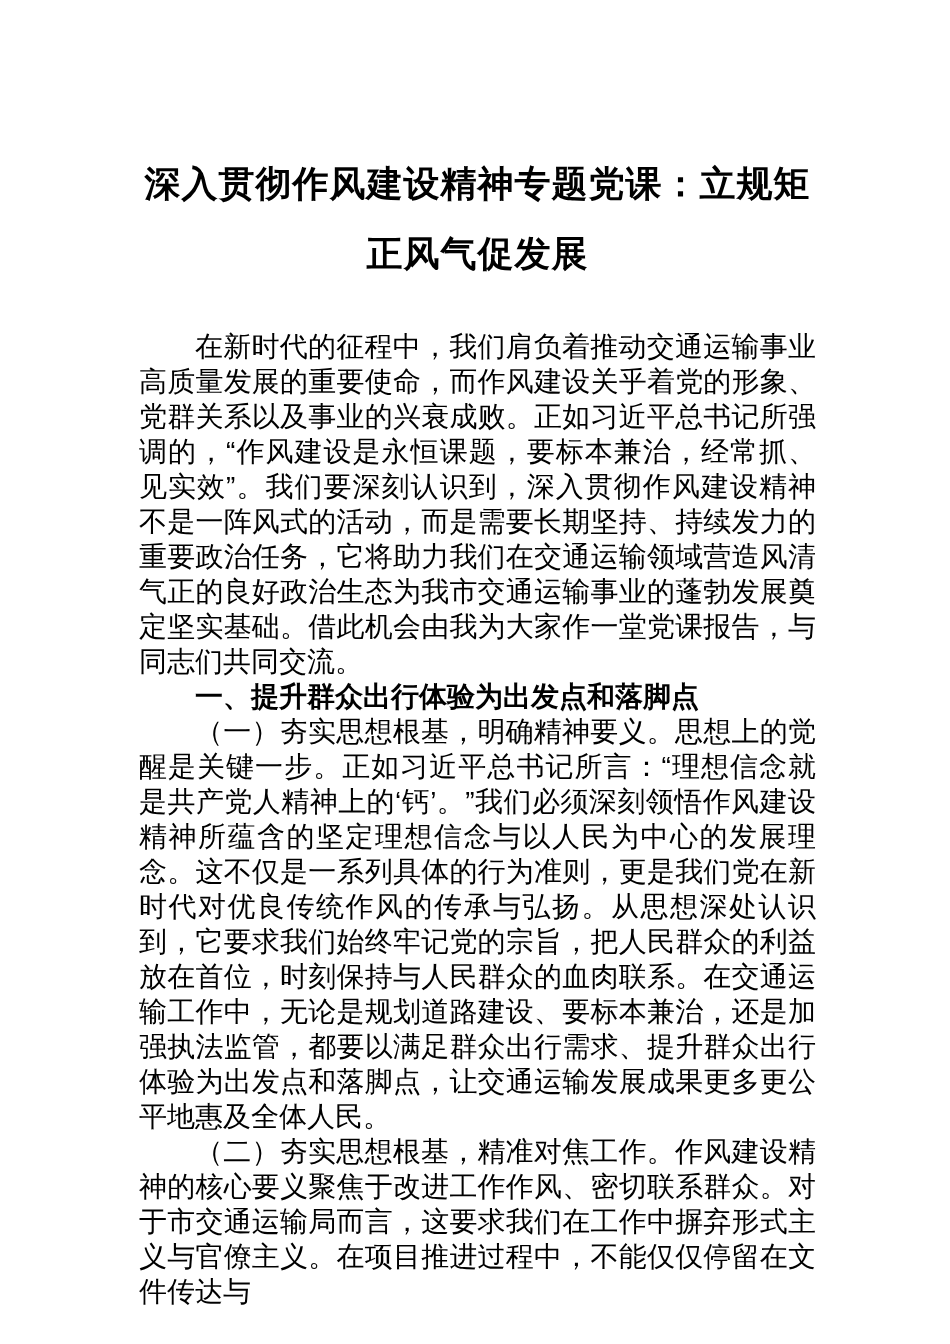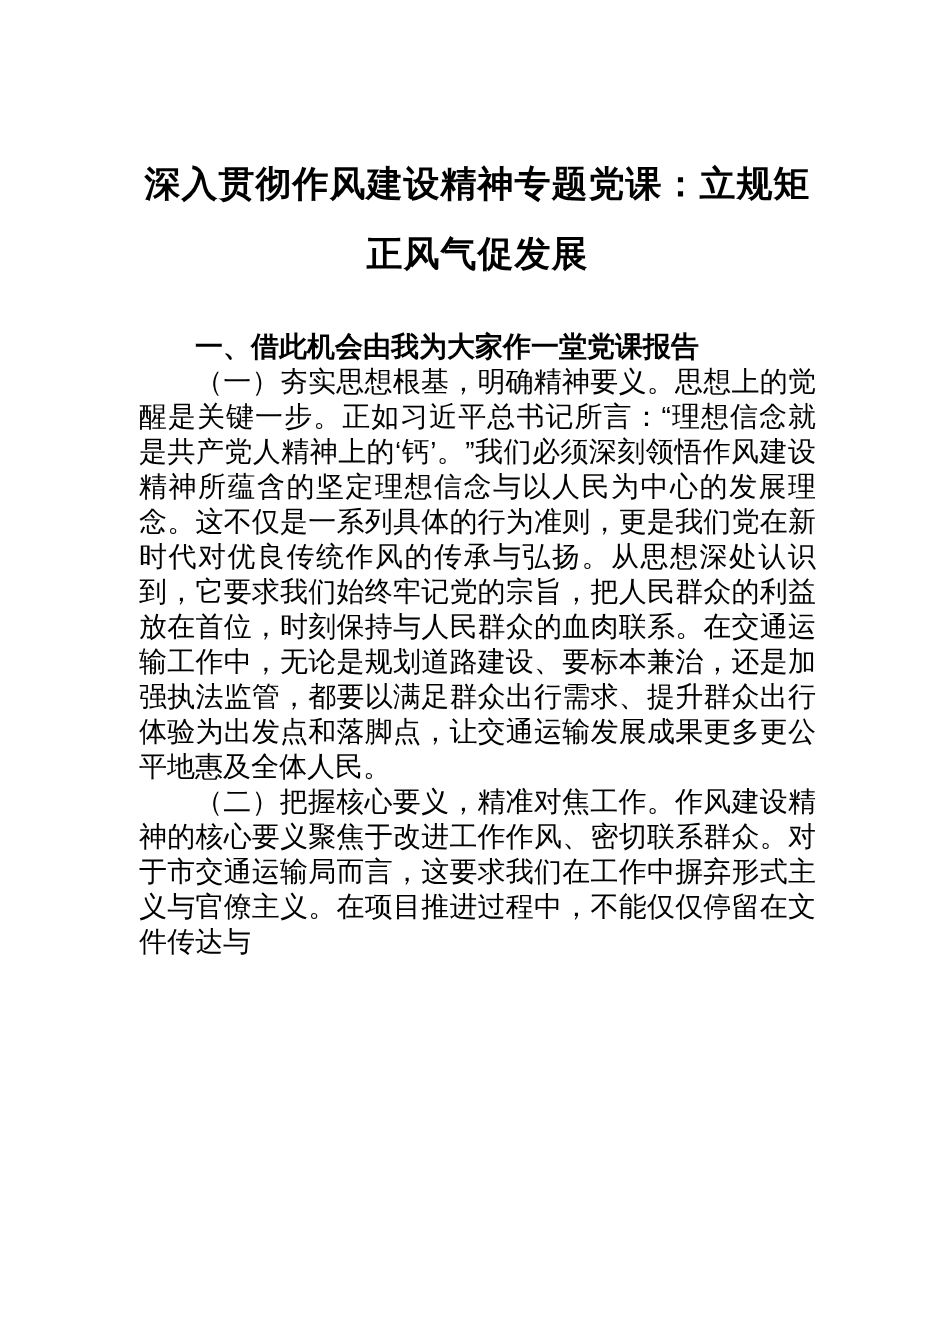--- a/index.html
+++ b/index.html
@@ -50,20 +50,21 @@
   }
 </style>
 </head>
 <body>
 
 <div class="page">
   <h1 class="doc-title">深入贯彻作风建设精神专题党课：立规矩正风气促发展</h1>
 
   <div class="doc-body">
 
+    <p class="body-para">在新时代的征程中，我们肩负着推动交通运输事业高质量发展的重要使命，而作风建设关乎着党的形象、党群关系以及事业的兴衰成败。正如习近平总书记所强调的，“作风建设是永恒课题，要标本兼治，经常抓、见实效”。我们要深刻认识到，深入贯彻作风建设精神不是一阵风式的活动，而是需要长期坚持、持续发力的重要政治任务，它将助力我们在交通运输领域营造风清气正的良好政治生态为我市交通运输事业的蓬勃发展奠定坚实基础。借此机会由我为大家作一堂党课报告，与同志们共同交流。</p>
 
-    <h2 class="section-heading">一、借此机会由我为大家作一堂党课报告</h2>
+    <h2 class="section-heading">一、提升群众出行体验为出发点和落脚点</h2>
 
     <p class="body-para">（一）夯实思想根基，明确精神要义。思想上的觉醒是关键一步。正如习近平总书记所言：“理想信念就是共产党人精神上的‘钙’。”我们必须深刻领悟作风建设精神所蕴含的坚定理想信念与以人民为中心的发展理念。这不仅是一系列具体的行为准则，更是我们党在新时代对优良传统作风的传承与弘扬。从思想深处认识到，它要求我们始终牢记党的宗旨，把人民群众的利益放在首位，时刻保持与人民群众的血肉联系。在交通运输工作中，无论是规划道路建设、要标本兼治，还是加强执法监管，都要以满足群众出行需求、提升群众出行体验为出发点和落脚点，让交通运输发展成果更多更公平地惠及全体人民。</p>
 
-    <p class="body-para">（二）把握核心要义，精准对焦工作。作风建设精神的核心要义聚焦于改进工作作风、密切联系群众。对于市交通运输局而言，这要求我们在工作中摒弃形式主义与官僚主义。在项目推进过程中，不能仅仅停留在文件传达与</p>
+    <p class="body-para">（二）夯实思想根基，精准对焦工作。作风建设精神的核心要义聚焦于改进工作作风、密切联系群众。对于市交通运输局而言，这要求我们在工作中摒弃形式主义与官僚主义。在项目推进过程中，不能仅仅停留在文件传达与</p>
   </div>
 </div>
 
 </body></html>

